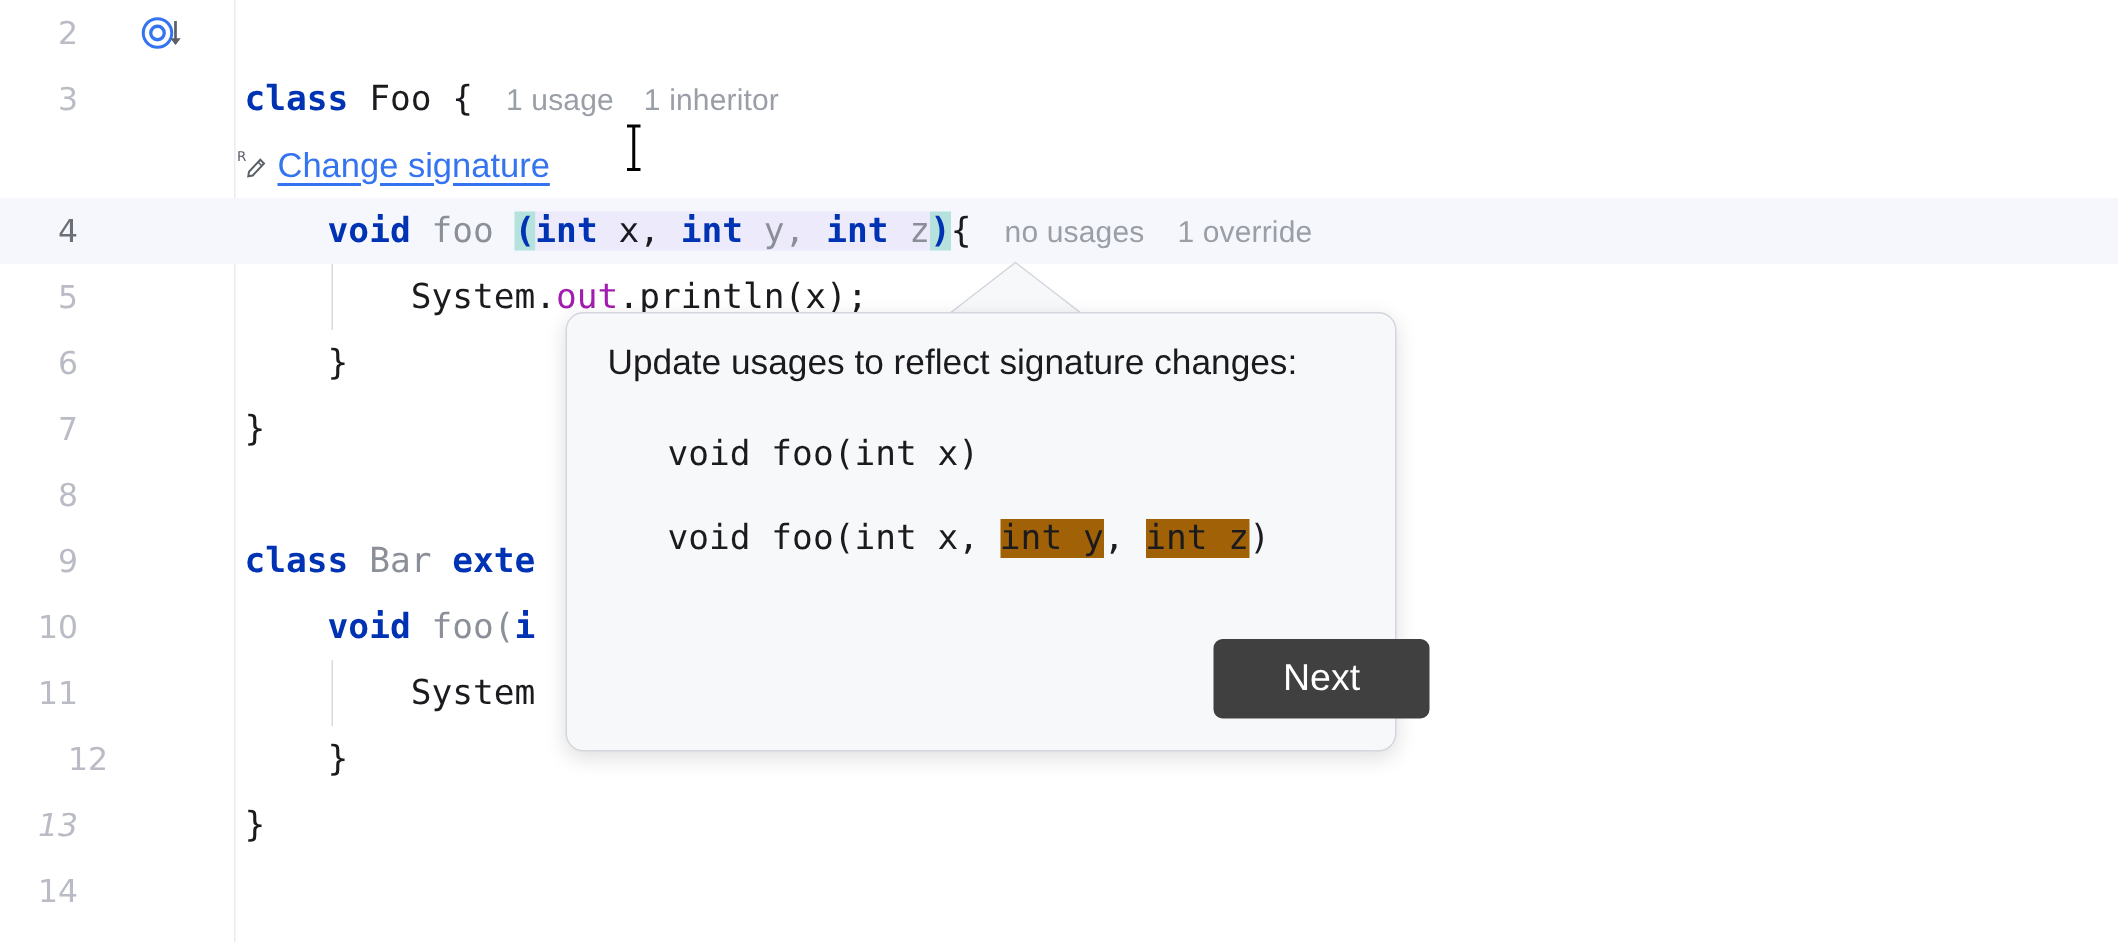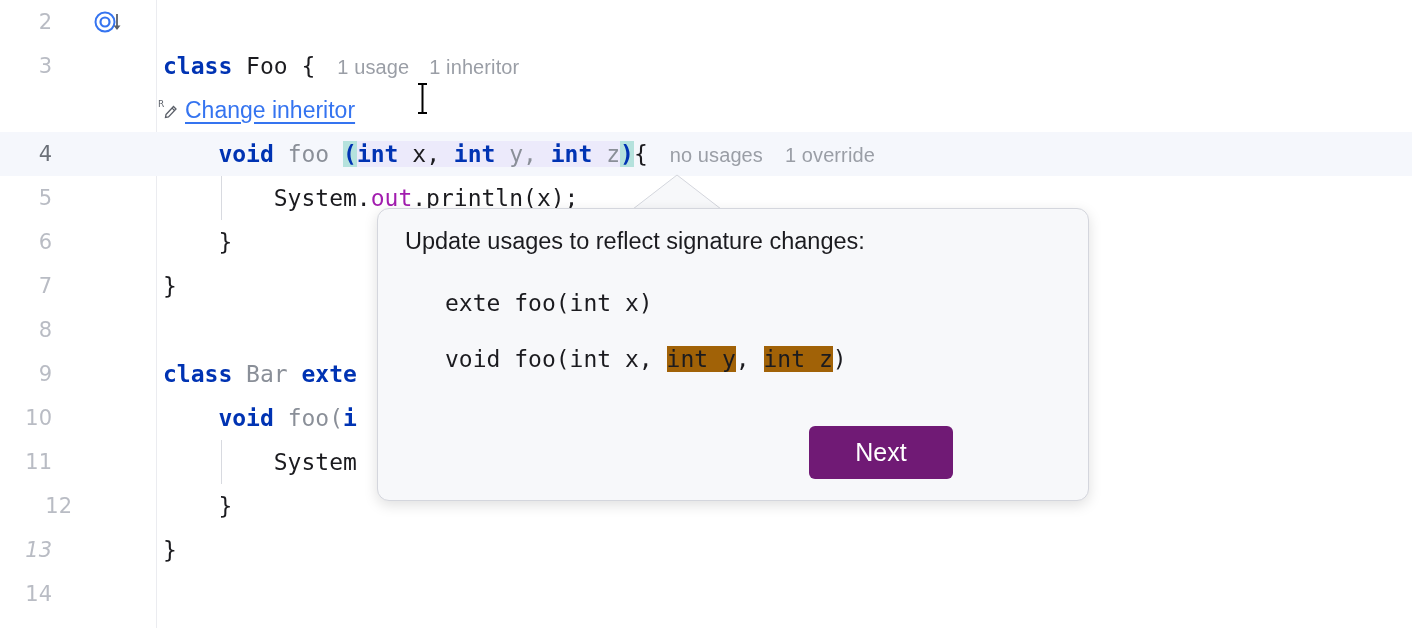--- a/index.html
+++ b/index.html
@@ -132,21 +132,21 @@
     top: 82px;
     width: 15px;
     height: 33px;
   }
 
   
   #popup {
     position: absolute;
     left: 377px;
     top: 208px;
-    width: 712px;
+    width: 554px;
     height: 293px;
     background: #f7f8fa;
     border: 1px solid #d4d6dd;
     border-radius: 12px;
     box-shadow: 0 4px 14px rgba(0,0,0,0.13);
     box-sizing: border-box;
   }
   .tail {
     position: absolute;
     left: 633px;
@@ -175,21 +175,21 @@
   .sig-old { top: 81px; }
   .sig-new { top: 137px; }
   .green { background: #a16207; }
 
   .next-btn {
     position: absolute;
     left: 431px;
     top: 217px;
     width: 144px;
     height: 53px;
-    background: #701a75;
+    background: #404040;
     border: none;
     border-radius: 6px;
     color: #ffffff;
     font-family: "Liberation Sans", sans-serif;
     font-size: 25px;
     cursor: pointer;
     padding: 0;
   }
 </style>
 </head>
@@ -256,21 +256,21 @@
   </div>
 
   <div class="cs-link-row">
     <span class="cs-icon">
       <svg width="22" height="22" viewBox="0 0 22 22" xmlns="http://www.w3.org/2000/svg">
         <text x="0" y="9" font-family="DejaVu Sans, sans-serif" font-size="9" fill="#5a5f68">R</text>
         <path d="M8 16.5 L15.5 8.5 L18 11 L10.5 19 L7.5 19.5 Z" fill="none" stroke="#5a5f68" stroke-width="1.3"></path>
         <path d="M14 10 L16.5 12.5" stroke="#5a5f68" stroke-width="1.1"></path>
       </svg>
     </span>
-    <span class="cs-text">Change inheritor</span>
+    <span class="cs-text">Change signature</span>
   </div>
 
   <div class="ibeam">
     <svg width="15" height="33" viewBox="0 0 15 33" xmlns="http://www.w3.org/2000/svg">
       <path d="M2 1 L13 1 M7.5 1 L7.5 32 M2 32 L13 32" stroke="#ffffff" stroke-width="4.5" fill="none"></path>
       <path d="M3 2 L12 2 M7.5 2 L7.5 31 M3 31 L12 31" stroke="#000000" stroke-width="2" fill="none"></path>
     </svg>
   </div>
 
   <div class="codetext" style="top:132px"><span class="plain">    </span><span class="kw">void</span><span class="dim"> foo </span><span class="hl-paren kw">(</span><span class="hl-range kw">int</span><span class="hl-range plain"> x, </span><span class="hl-range kw">int</span><span class="hl-range dim"> y, </span><span class="hl-range kw">int</span><span class="hl-range dim"> z</span><span class="hl-paren kw">)</span><span class="brace">{</span><span class="inlay" style="margin-left:22px">no usages</span><span class="inlay" style="margin-left:22px">1 override</span></div>
@@ -296,18 +296,18 @@
 <div class="tail">
   <svg width="90" height="38" viewBox="0 0 90 38" xmlns="http://www.w3.org/2000/svg">
     <path d="M0 37 L44 3 L88 37 Z" fill="#f7f8fa" stroke="#d4d6dd" stroke-width="1"></path>
     <path d="M0 37.5 L90 37.5" stroke="#f7f8fa" stroke-width="3"></path>
   </svg>
 </div>
 
 <div id="popup">
   <div class="popup-title">Update usages to reflect signature changes:</div>
 
-  <div class="sig sig-old"><span>exte foo(int x)</span></div>
+  <div class="sig sig-old"><span>void foo(int x)</span></div>
 
   <div class="sig sig-new"><span>void foo(int x, </span><span class="green">int y</span><span>, </span><span class="green">int z</span><span>)</span></div>
 
   <button class="next-btn">Next</button>
 </div>
 
 </body></html>

